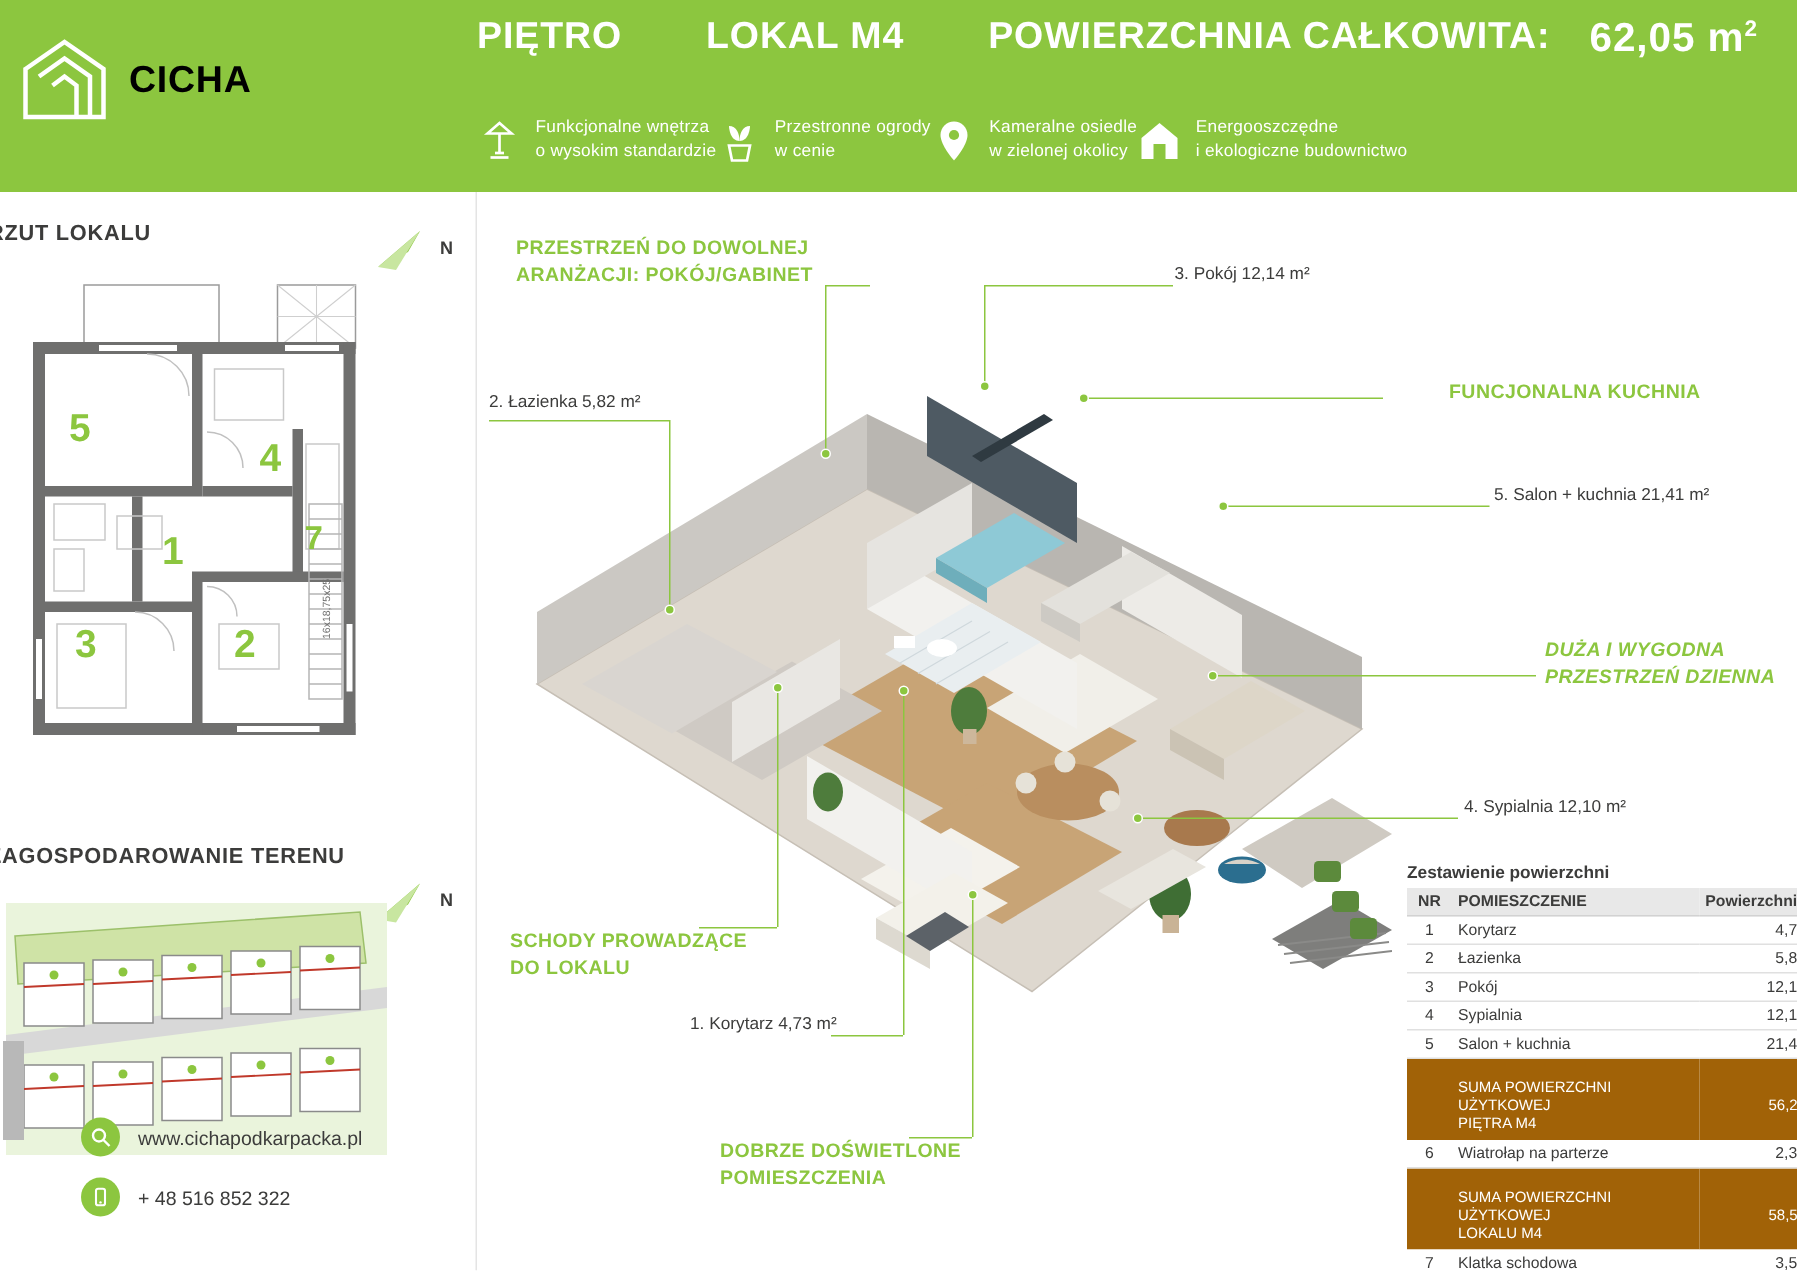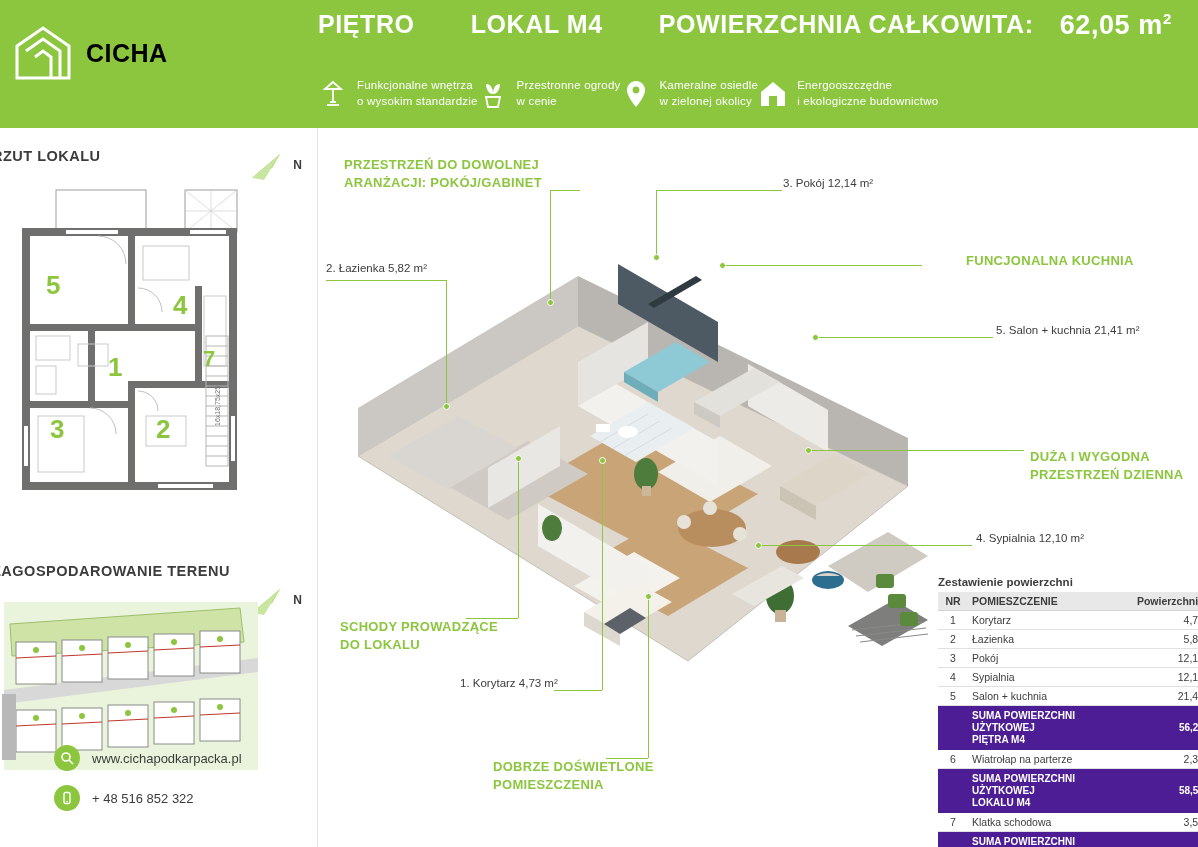--- a/index.html
+++ b/index.html
@@ -99,22 +99,22 @@
   table { width: 100%; border-collapse: collapse; }
   th, td { padding: 3px 4px; text-align: left; }
   thead th {
     background: #e8e8e8; font-size: 10.5px; font-weight: bold; color: #3c3c3b;
     border-bottom: 1px solid #d2d2d2;
   }
   th.c-nr, td.c-nr { width: 30px; text-align: center; }
   th.c-area, td.c-area { width: 74px; text-align: right; }
   tbody tr.normal td { border-bottom: 1px solid #e0e0e0; background: #ffffff; }
   tbody tr.sum td {
-    background: #4c1d95; color: #ffffff; font-weight: bold; font-size: 10px;
-    line-height: 1.2; padding-top: 4px; padding-bottom: 4px;
+    background: #a16207; color: #ffffff; font-weight: normal; font-size: 10px;
+    line-height: 1.2; padding-top: 14px; padding-bottom: 4px;
   }
   .cell-2line { white-space: pre-line; }
   
   .iso { position: absolute; left: 10px; top: 28px; width: 600px; height: 580px; }
 </style>
 </head>
 <body>
 
 <div class="header">
 
@@ -458,41 +458,41 @@
   <div class="dot" style="left:335px; top:126px;"></div>
 
   <div class="callout bold" style="left:607px; top:124px;padding-left:41px;">FUNCJONALNA KUCHNIA</div>
   <div class="leader h" style="left:404px; top:137px; width:200px;"></div>
   <div class="dot" style="left:401px; top:134px;"></div>
 
   <div class="callout" style="left:678px; top:195px;">5. Salon + kuchnia 21,41 m²</div>
   <div class="leader h" style="left:497px; top:209px; width:178px;"></div>
   <div class="dot" style="left:494px; top:206px;"></div>
 
-  <div class="callout bold" style="left:712px; top:320px; white-space:pre-line;">DUŻA I WYGODNA
+  <div class="callout bold" style="left:712px; top:296px; white-space:pre-line;font-style:italic;">DUŻA I WYGODNA
 PRZESTRZEŃ DZIENNA</div>
   <div class="leader h" style="left:490px; top:322px; width:216px;"></div>
   <div class="dot" style="left:487px; top:319px;"></div>
 
   <div class="callout" style="left:658px; top:403px;">4. Sypialnia 12,10 m²</div>
   <div class="leader h" style="left:440px; top:417px; width:214px;"></div>
   <div class="dot" style="left:437px; top:414px;"></div>
 
   <div class="callout bold" style="left:22px; top:490px; white-space:pre-line;">SCHODY PROWADZĄCE
 DO LOKALU</div>
   <div class="leader v" style="left:200px; top:330px; height:160px;"></div>
   <div class="leader h" style="left:148px; top:490px; width:52px;"></div>
   <div class="dot" style="left:197px; top:327px;"></div>
 
   <div class="callout" style="left:142px; top:548px;">1. Korytarz 4,73 m²</div>
   <div class="leader h" style="left:236px; top:562px; width:48px;"></div>
   <div class="leader v" style="left:284px; top:332px; height:230px;"></div>
   <div class="dot" style="left:281px; top:329px;"></div>
 
-  <div class="callout bold" style="left:162px; top:630px; white-space:pre-line;margin-left:13px;">DOBRZE DOŚWIETLONE
+  <div class="callout bold" style="left:162px; top:630px; white-space:pre-line;">DOBRZE DOŚWIETLONE
 POMIESZCZENIA</div>
   <div class="leader v" style="left:330px; top:468px; height:162px;"></div>
   <div class="leader h" style="left:288px; top:630px; width:42px;"></div>
   <div class="dot" style="left:327px; top:465px;"></div>
 
   <div class="table-wrap">
     <div class="tbl-title">Zestawienie powierzchni</div>
     <table>
       <thead>
         <tr>

